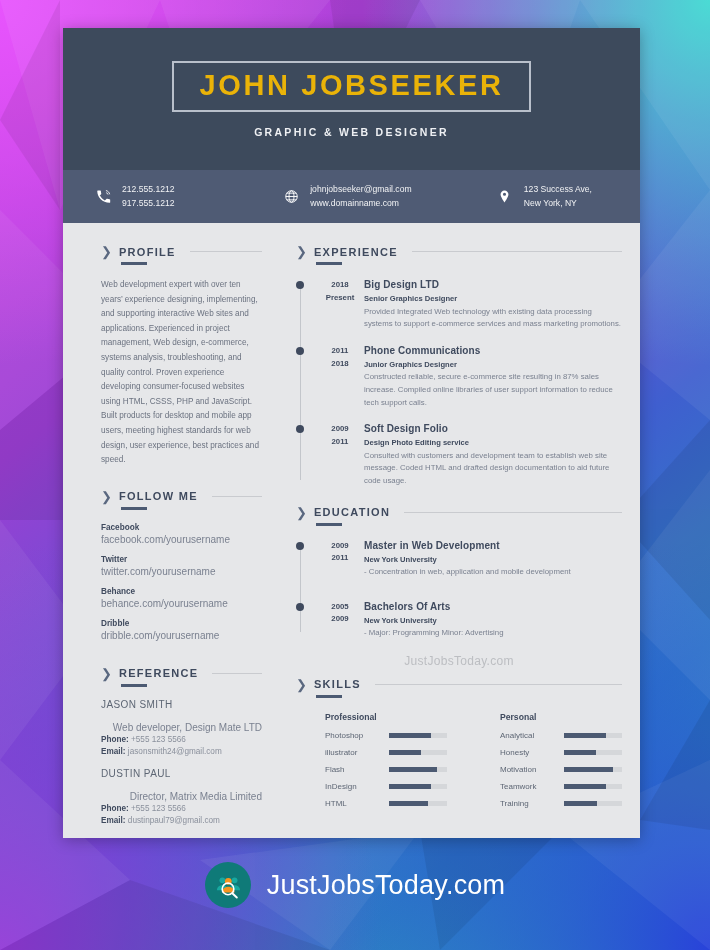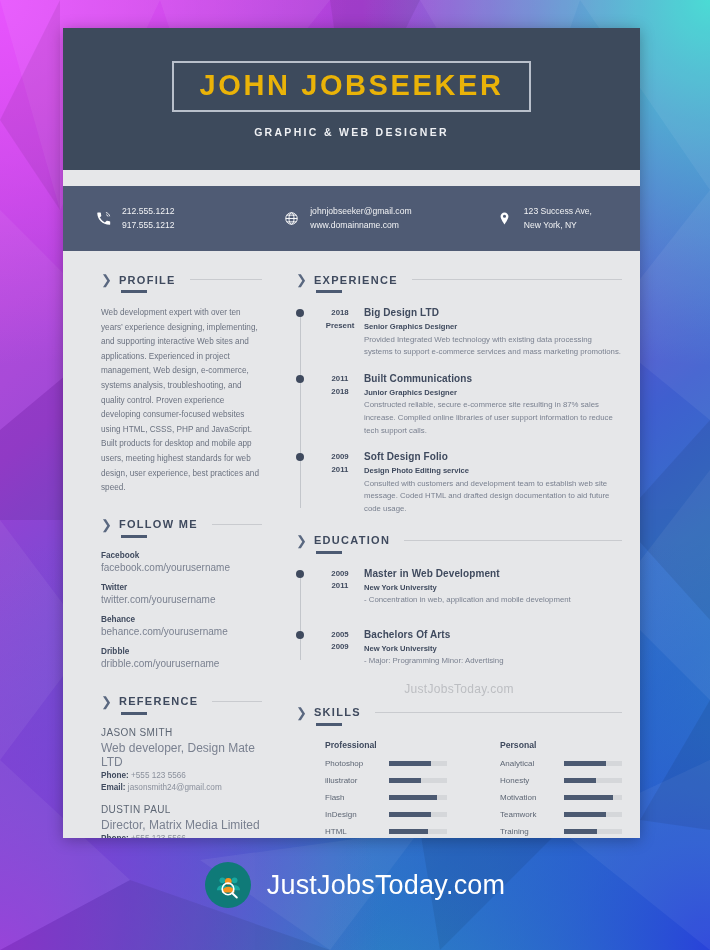--- a/index.html
+++ b/index.html
@@ -41,24 +41,23 @@
     color: #eab308; font-size: 29px; font-weight: bold;
     letter-spacing: 2.6px; line-height: 1;
     white-space: nowrap;
   }
   .subtitle {
     margin-top: 14px; color: #eef0f3;
     font-size: 10.5px; font-weight: bold; letter-spacing: 2.3px;
   }
 
   .contact {
-    height: 65px; background: #4f5b74;
+    height: 53px; background: #4f5b74;
     display: flex; align-items: center;
     padding: 0 30px;
-    margin-top: 16px;
   }
   .contact-item { display: flex; align-items: center; flex: 1; }
   .contact-item.c2 { flex: 1.25; justify-content: center; }
   .contact-item.c3 { flex: 0.95; justify-content: flex-end; padding-right: 18px; }
   .c-icon { width: 20px; color: #ffffff; flex: 0 0 20px; display:flex; align-items:center; justify-content:center; }
   .c-icon svg { display: block; }
   .c-text { margin-left: 9px; color: #f2f3f5; font-size: 8.6px; line-height: 1.55; white-space: nowrap; }
 
   .body { display: flex; padding: 22px 0 0 0; position: relative; }
   .col-left  { width: 215px; padding: 0 16px 0 38px; }
@@ -80,21 +79,21 @@
   
   .social-list { margin-top: 13px; }
   .social { margin-bottom: 10px; }
   .social .net { color: #3f4a5e; font-size: 8.2px; font-weight: bold; }
   .social .url { color: #7a8190; font-size: 10px; margin-top: 2px; }
 
   
   .ref-list { margin-top: 12px; }
   .ref { margin-bottom: 12px; }
   .ref .rname { color: #5d6674; font-size: 10px; letter-spacing: .4px; }
-  .ref .rrole { color: #7a8190; font-size: 12px; margin-top: 3px; }
+  .ref .rrole { color: #7a8190; font-size: 10px; margin-top: 12px; text-align: right; }
   .ref .rline { font-size: 8.2px; margin-top: 2.5px; color: #8a909c; }
   .ref .rline b { color: #3f4a5e; }
 
   
   .timeline { margin-top: 14px; position: relative; padding-left: 0; }
   .tl-line { position: absolute; left: 4px; top: 4px; bottom: 8px; width: 1px; background: #c3c6cb; }
   .tl-item { display: flex; position: relative; margin-bottom: 14px; }
   .tl-dot { position: absolute; left: 0px; top: 2px; width: 8px; height: 8px; border-radius: 50%; background: #3f4a5e; }
   .tl-date { width: 68px; flex: 0 0 68px; padding-left: 20px; }
   .tl-date .d1, .tl-date .d2 { color: #3f4a5e; font-size: 7.8px; font-weight: bold; line-height: 1.65; text-align: center; }
@@ -306,21 +305,21 @@
             </div>
           </div>
 
           <div class="tl-item">
             <span class="tl-dot"></span>
             <div class="tl-date">
               <div class="d1">2011</div>
               <div class="d2">2018</div>
             </div>
             <div class="tl-body">
-              <div class="tl-org">Built Communications</div>
+              <div class="tl-org">Phone Communications</div>
               <div class="tl-role">Junior Graphics Designer</div>
               <div class="tl-desc">Constructed reliable, secure e-commerce site resulting in 87% sales increase.  Compiled online libraries of user support information to reduce tech support calls.</div>
             </div>
           </div>
 
           <div class="tl-item">
             <span class="tl-dot"></span>
             <div class="tl-date">
               <div class="d1">2009</div>
               <div class="d2">2011</div>

